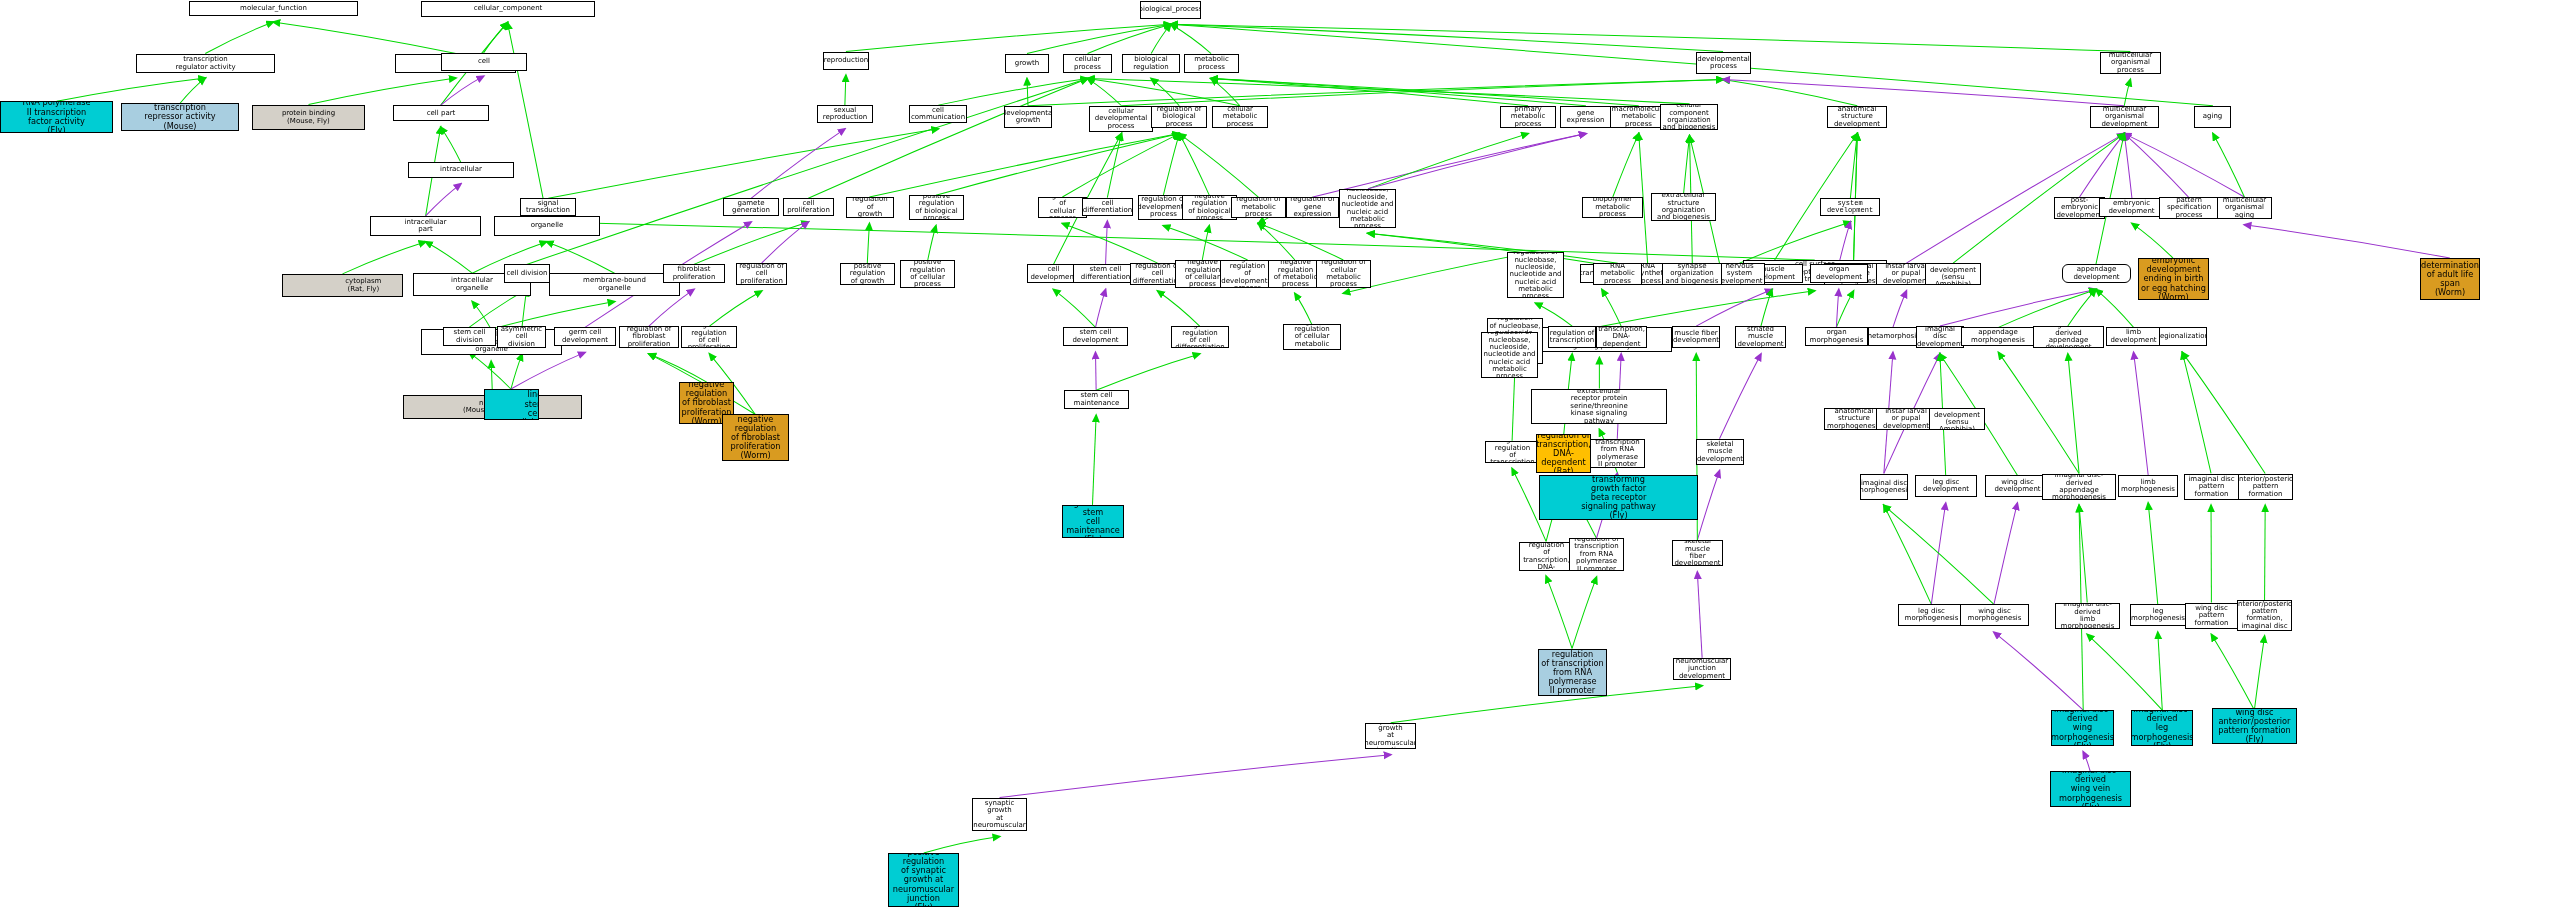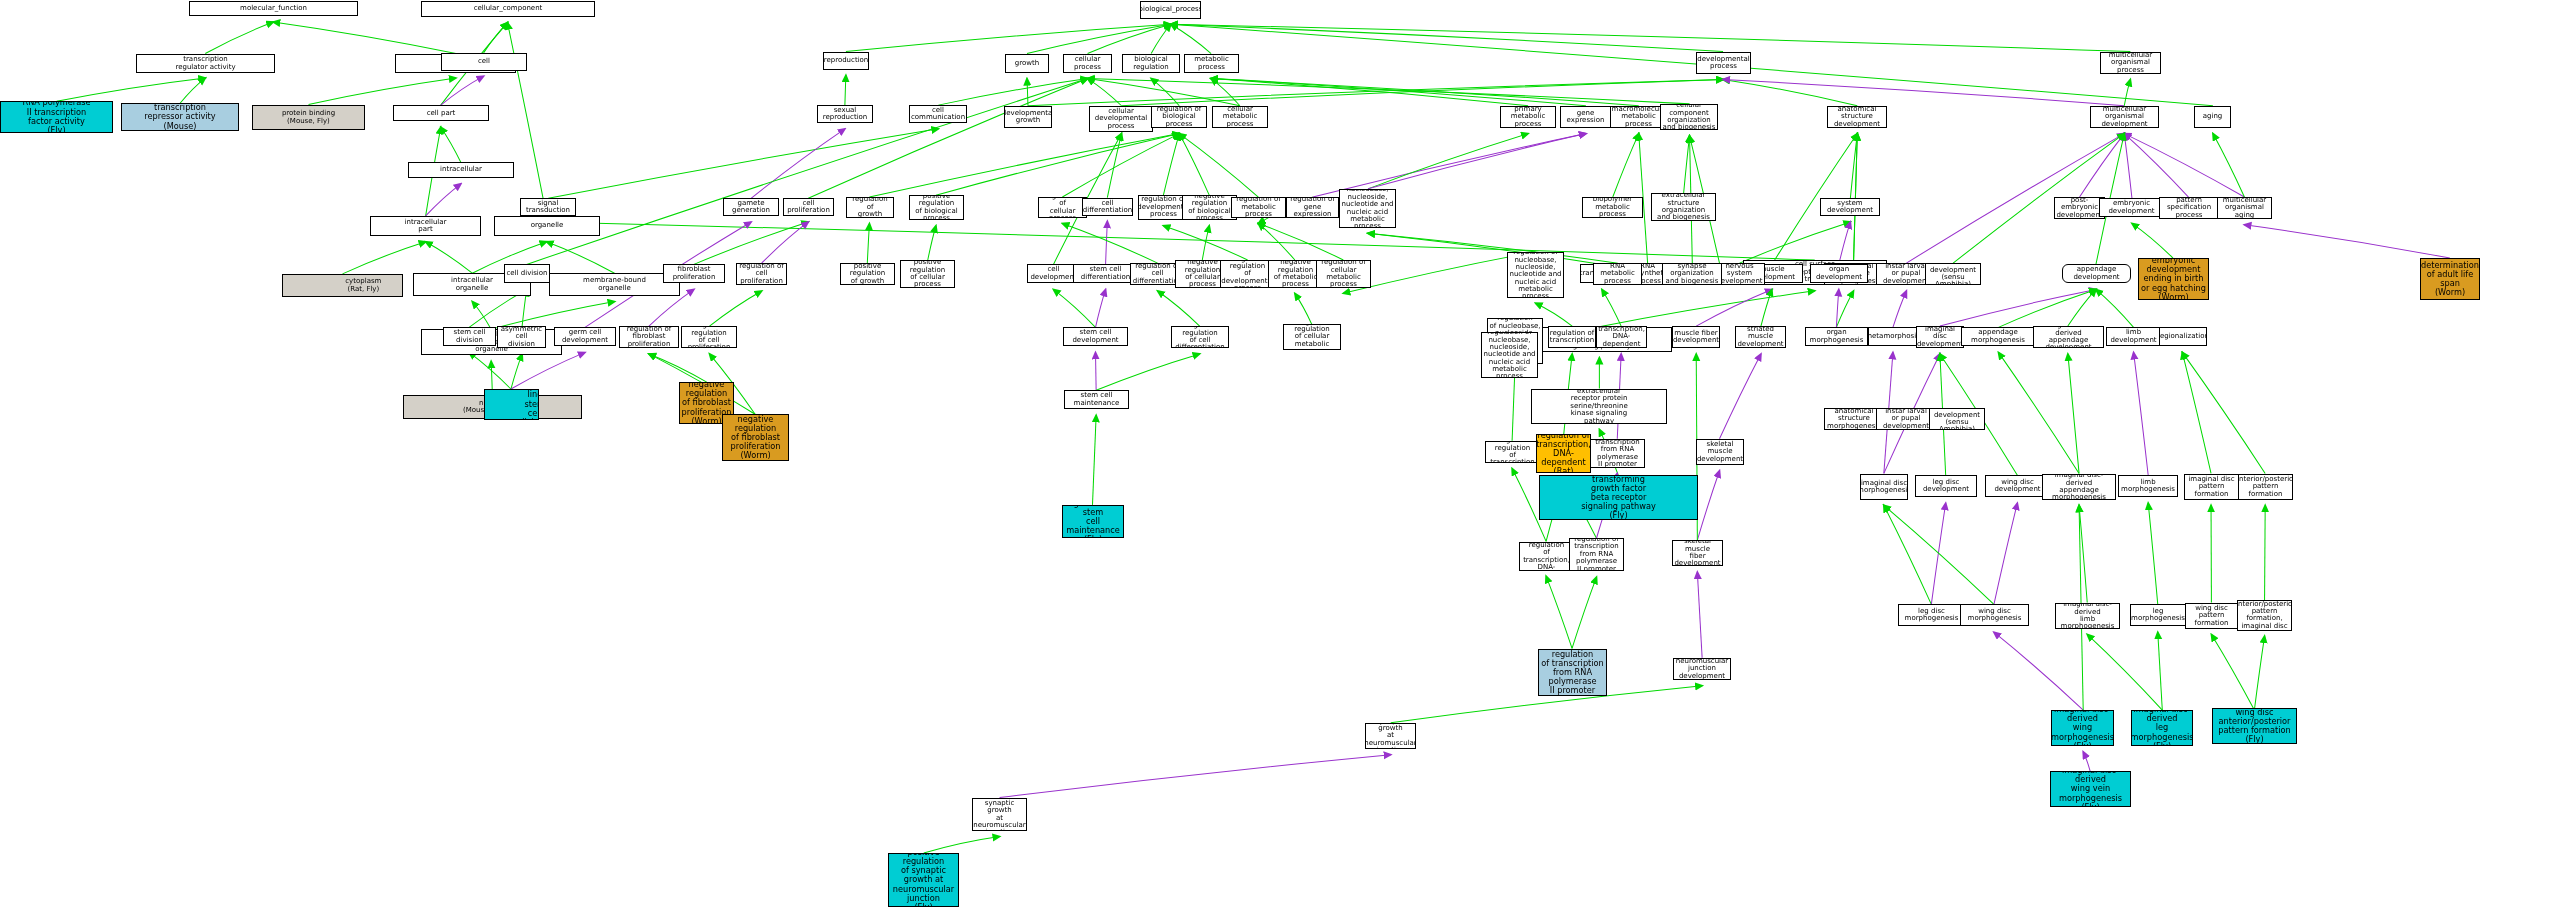--- a/index.html
+++ b/index.html
@@ -391,21 +391,21 @@
     </div>
     <div class="node white" style="left: 1582px; top: 197px; width: 61px; height: 21px;">
       <span>biopolymer metabolic
 process</span>
     </div>
     <div class="node white" style="left: 1651px; top: 193px; width: 65px; height: 28px;">
       <span>extracellular
 structure organization
 and biogenesis</span>
     </div>
-    <div class="node white" style="left: 1820px; top: 198px; width: 60px; height: 18px;">
+    <div class="node white" style="left: 1820px; top: 198px; width: 60px; height: 18px; font-family: Liberation Mono, monospace;">
       <span>system development</span>
     </div>
     <div class="node white" style="left: 2054px; top: 197px; width: 51px; height: 22px;">
       <span>post-embryonic
 development</span>
     </div>
     <div class="node white" style="left: 2099px; top: 198px; width: 65px; height: 19.4px;">
       <span>embryonic development</span>
     </div>
     <div class="node white" style="left: 2159px; top: 197px; width: 60px; height: 22px;">

